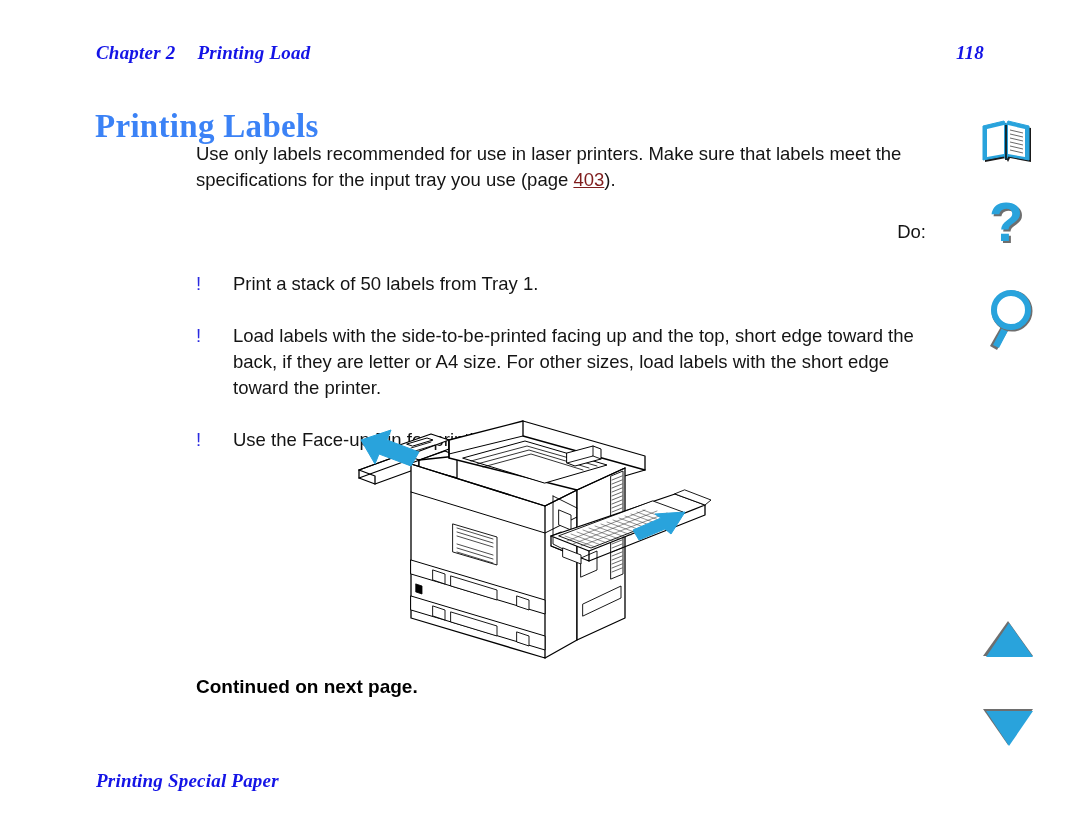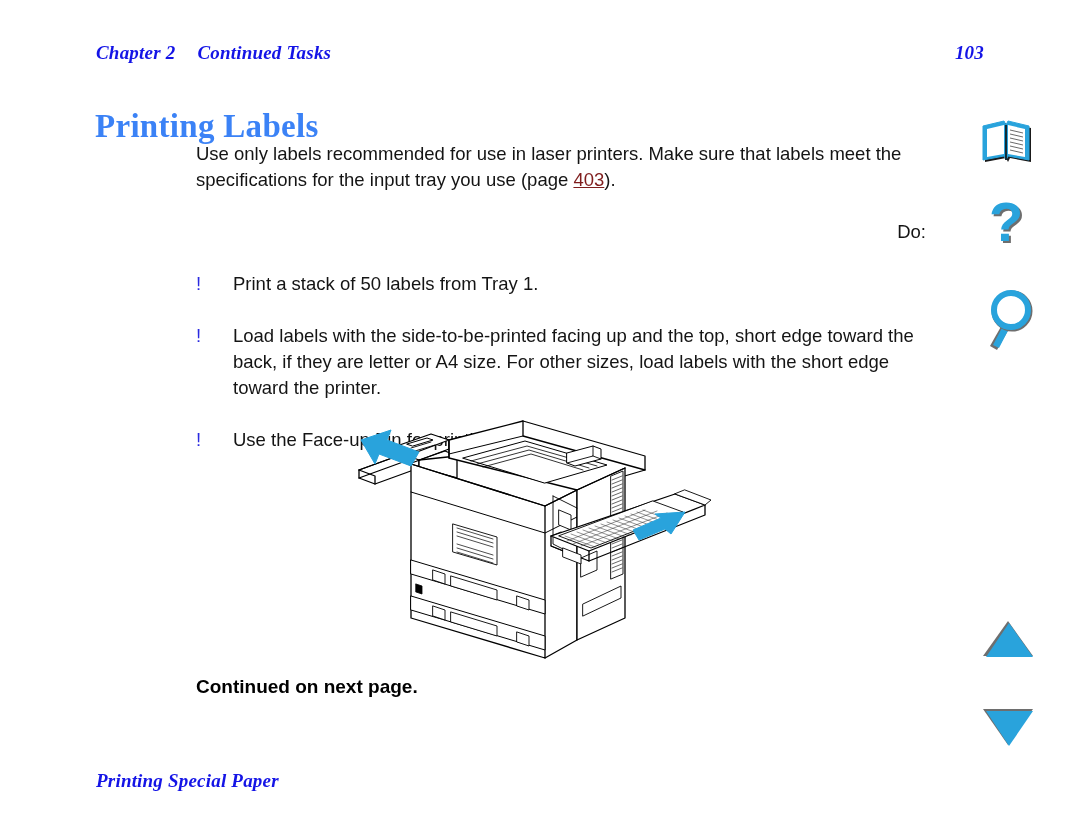--- a/index.html
+++ b/index.html
@@ -152,22 +152,22 @@
   .nav-help   { top: 198px; height: 66px; }
   .nav-search { top: 288px; height: 72px; }
   .nav-prev   { top: 620px; height: 42px; }
   .nav-next   { top: 708px; height: 42px; }
 </style>
 </head>
 <body>
 
 <div class="running-head">
   <span class="rh-chapter">Chapter 2</span>
-  <span class="rh-section">Continued Tasks</span>
-  <span class="rh-pageno">103</span>
+  <span class="rh-section">Printing Load</span>
+  <span class="rh-pageno">118</span>
 </div>
 
 <h1 class="page-title">Printing Labels</h1>
 
 <div class="body-col">
 
   <p class="para intro"><span>Use only labels recommended for use in laser printers. Make sure that labels meet the specifications for the input tray you use (page </span><a class="pagelink" href="#">403</a><span>).</span></p>
 
   <div class="spacer-do"></div>
 

